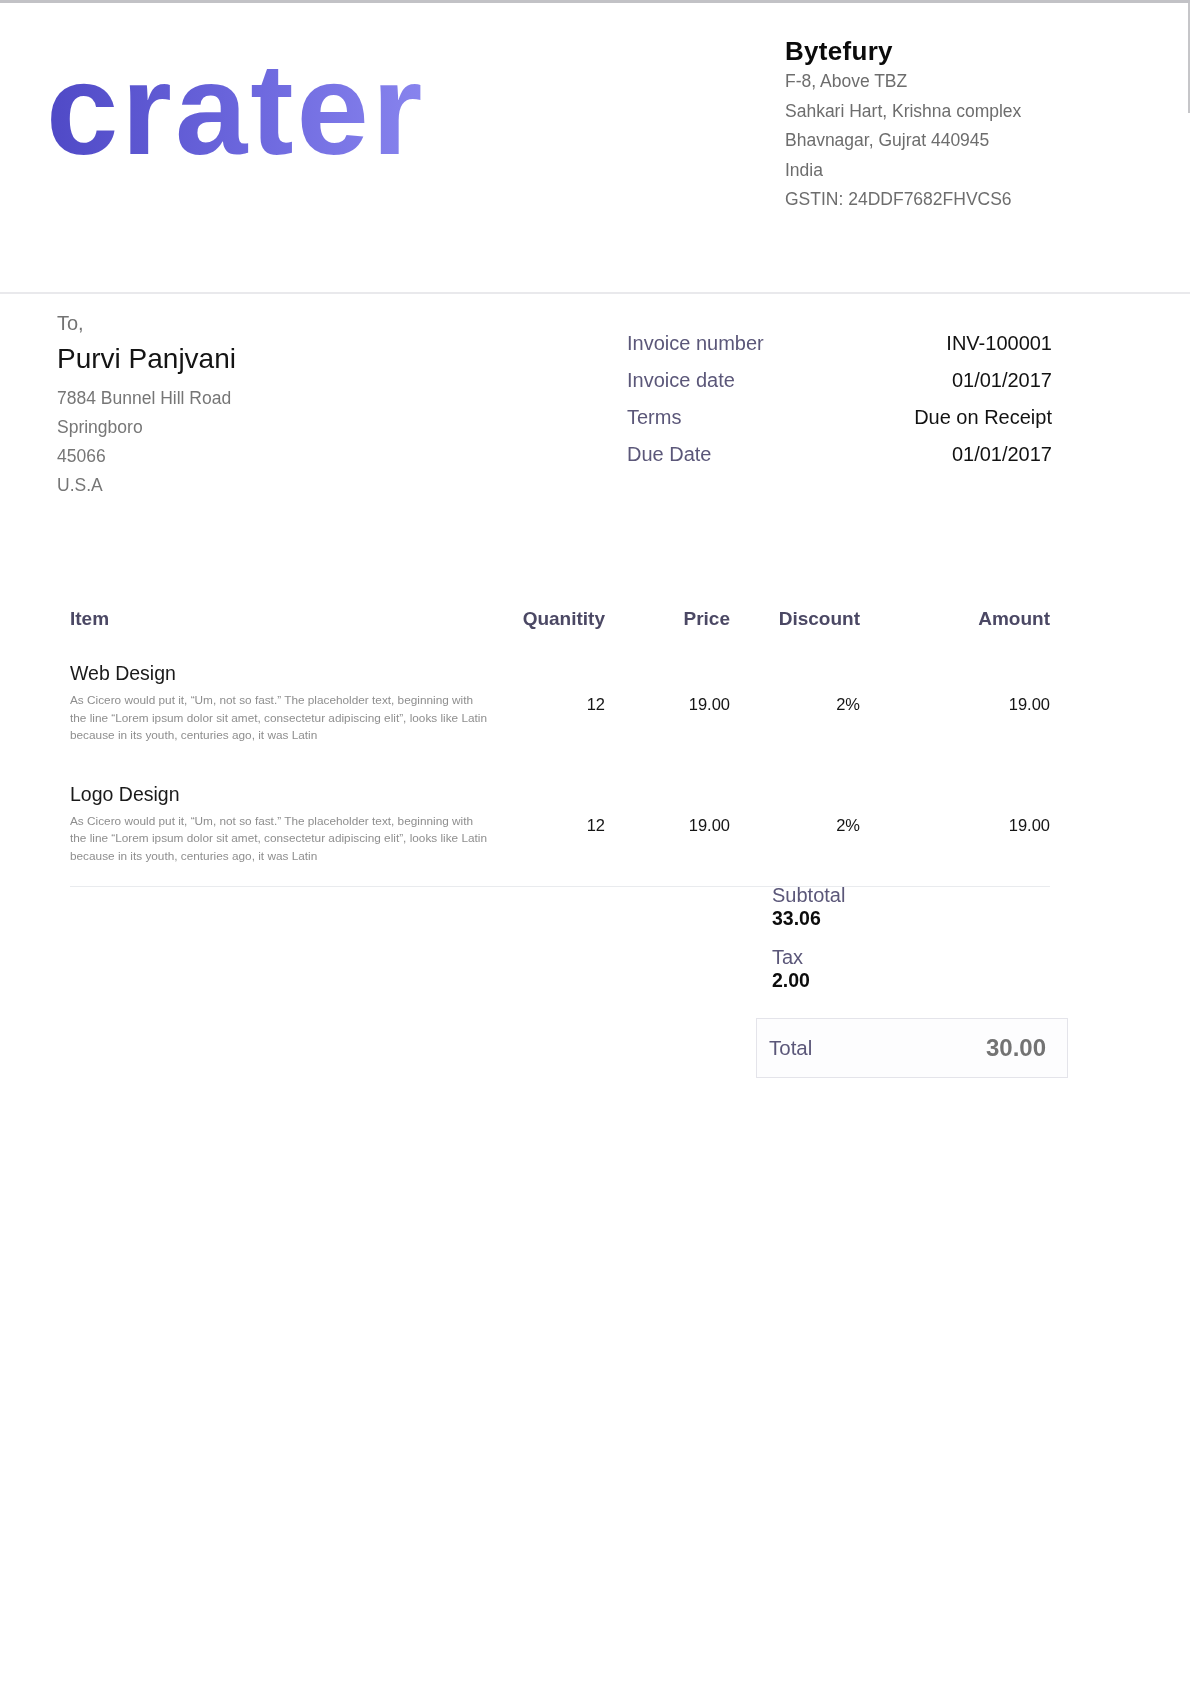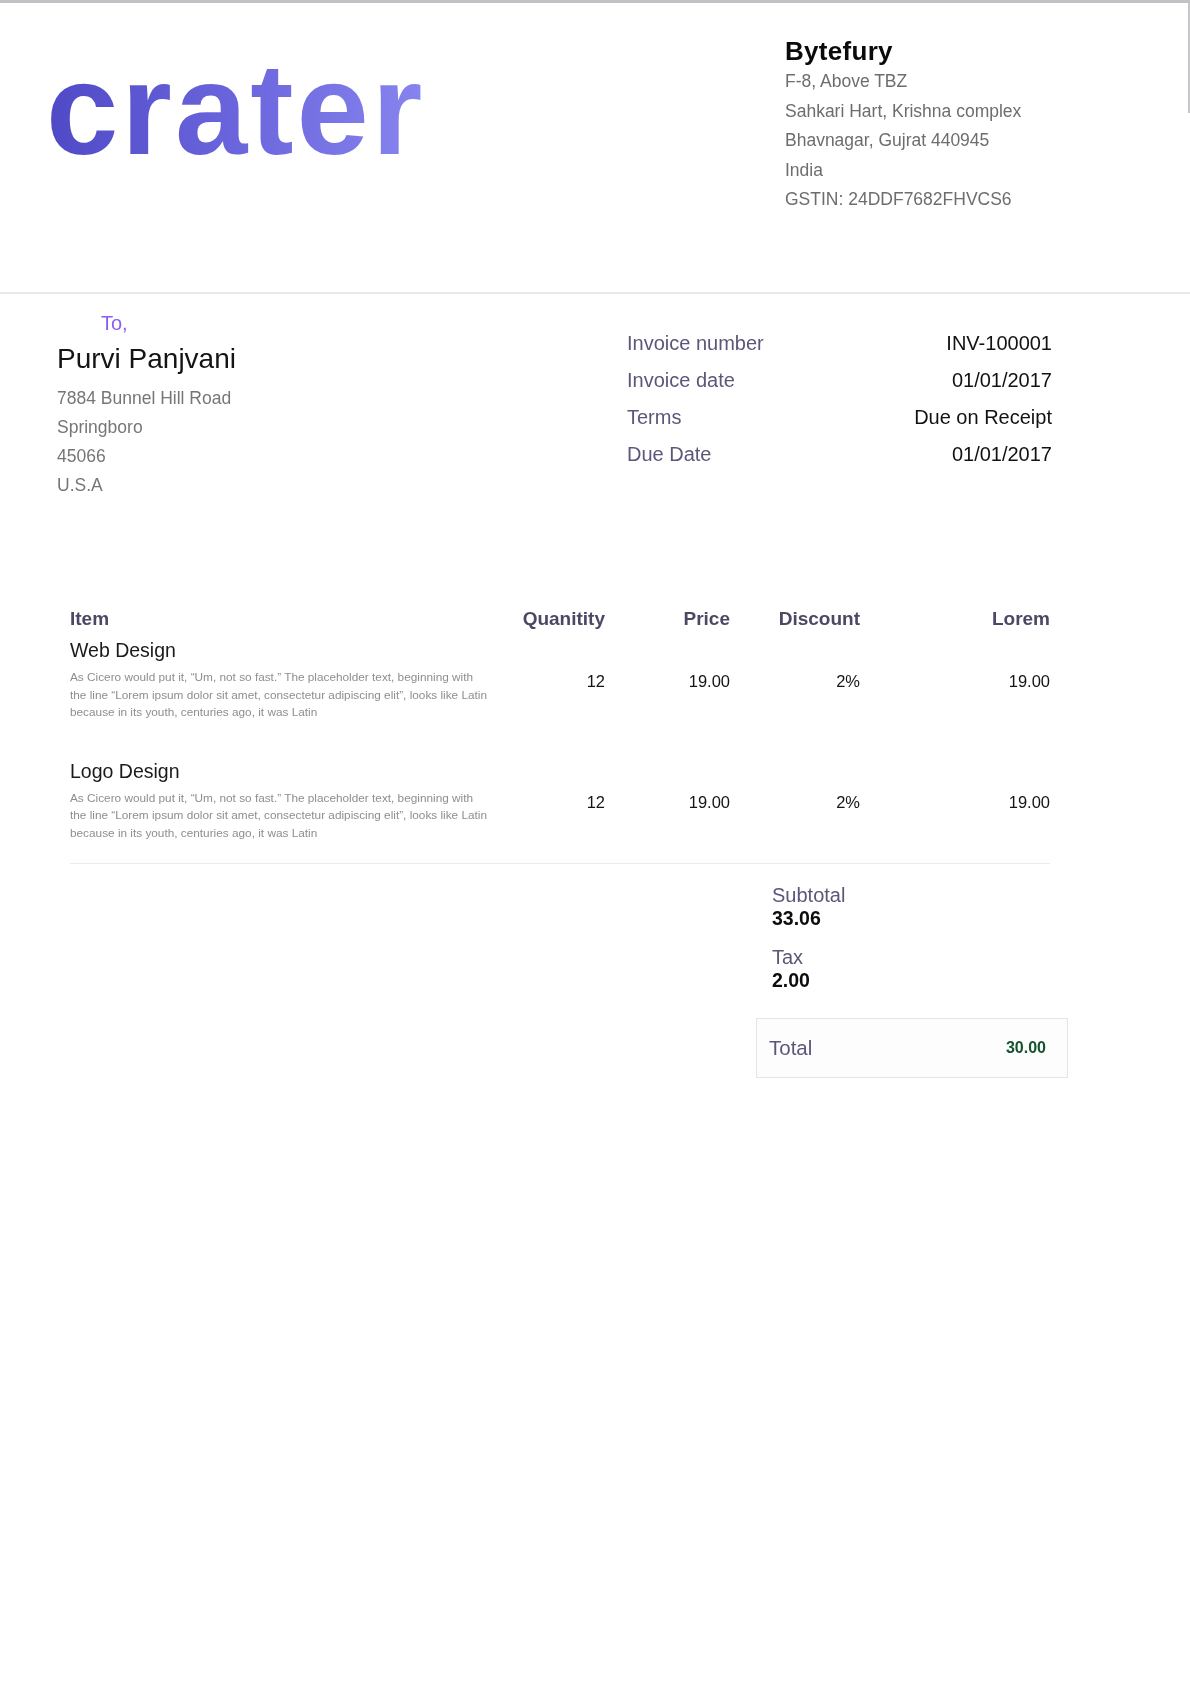--- a/index.html
+++ b/index.html
@@ -24,56 +24,56 @@
     -webkit-text-fill-color:transparent; color:#5d58d6;
   }
   .company { position:absolute; left:785px; top:36px; width:380px; }
   .company-name { font-size:26px; font-weight:700; color:#0b0b0b; letter-spacing:0.3px; }
   .company-address div { font-size:17.5px; line-height:29.5px; color:#6d6d6d; }
 
   .header-divider { position:absolute; top:292px; left:0; right:0; height:2px; background:#e9e9ec; }
 
   
   .bill-to { position:absolute; left:57px; top:312px; width:400px; }
-  .bill-to-label { font-size:20px; color:#8b5cf6;margin-left:44px; }
+  .bill-to-label { font-size:20px; color:#737373; }
   .bill-to-name { font-size:28px; color:#141414; font-weight:500; margin-top:8px; }
   .bill-to-address { margin-top:9px; }
   .bill-to-address div { font-size:17.5px; line-height:29px; color:#767676; }
 
   
   .meta { position:absolute; left:627px; top:332px; width:425px; }
   .meta-row { display:flex; justify-content:space-between; align-items:baseline; margin-bottom:14px; }
   .meta-label { font-size:20px; color:#5b5779; }
   .meta-value { font-size:20px; color:#121212; }
 
   
   .items { position:absolute; left:70px; top:608px; width:980px; }
   .tgrid { display:grid; grid-template-columns:430px 105px 125px 130px 1fr; }
   .thead { font-size:19px; font-weight:700; color:#4b4864; }
   .thead .num, .item-row .num { text-align:right; }
-  .item-row { margin-top:9px; }
+  .item-row { margin-top:32px; }
   .item-row.second { margin-top:38px; }
   .item-name { font-size:19.5px; color:#1a1a1a; font-weight:500; }
   .item-desc { margin-top:7px; width:420px; font-size:11.8px; line-height:17.6px; color:#8e8e8e; }
   .item-row .num { padding-top:33px; font-size:16.5px; color:#151515; }
   .items-divider { margin-top:20px; height:1px; background:#e9ebee; }
 
   
   .totals { position:absolute; left:756px; top:884px; width:312px; }
   .trow { display:flex; justify-content:space-between; align-items:baseline; padding:0 21px 0 16px; margin-bottom:16px;flex-direction:column; }
   .trow-label { font-size:20px; color:#5b5779; }
   .trow-value { font-size:19.5px; font-weight:700; color:#0d0d0d; }
   .total-box {
     margin-top:26px; height:60px;
     border:1px solid #e4e4ea; background:#fdfdfe;
     display:flex; justify-content:space-between; align-items:center;
     padding:0 21px 0 12px;
   }
   .total-label { font-size:20.5px; color:#5b5779; }
-  .total-value { font-size:16px; font-weight:700; color:#14532d; }
+  .total-value { font-size:24px; font-weight:700; color:#737373; }
 </style>
 </head>
 <body>
 
 <div class="page">
   <div class="top-strip"></div>
   <div class="right-edge"></div>
 
   <div class="logo">crater</div>
 
@@ -119,21 +119,21 @@
       <div class="meta-value">01/01/2017</div>
     </div>
   </div>
 
   <div class="items">
     <div class="tgrid thead">
       <div>Item</div>
       <div class="num">Quanitity</div>
       <div class="num">Price</div>
       <div class="num">Discount</div>
-      <div class="num">Lorem</div>
+      <div class="num">Amount</div>
     </div>
 
     <div class="tgrid item-row">
       <div>
         <div class="item-name">Web Design</div>
         <div class="item-desc">As Cicero would put it, “Um, not so fast.” The placeholder text, beginning with the line “Lorem ipsum dolor sit amet, consectetur adipiscing elit”, looks like Latin because in its youth, centuries ago, it was Latin</div>
       </div>
       <div class="num">12</div>
       <div class="num">19.00</div>
       <div class="num">2%</div>

